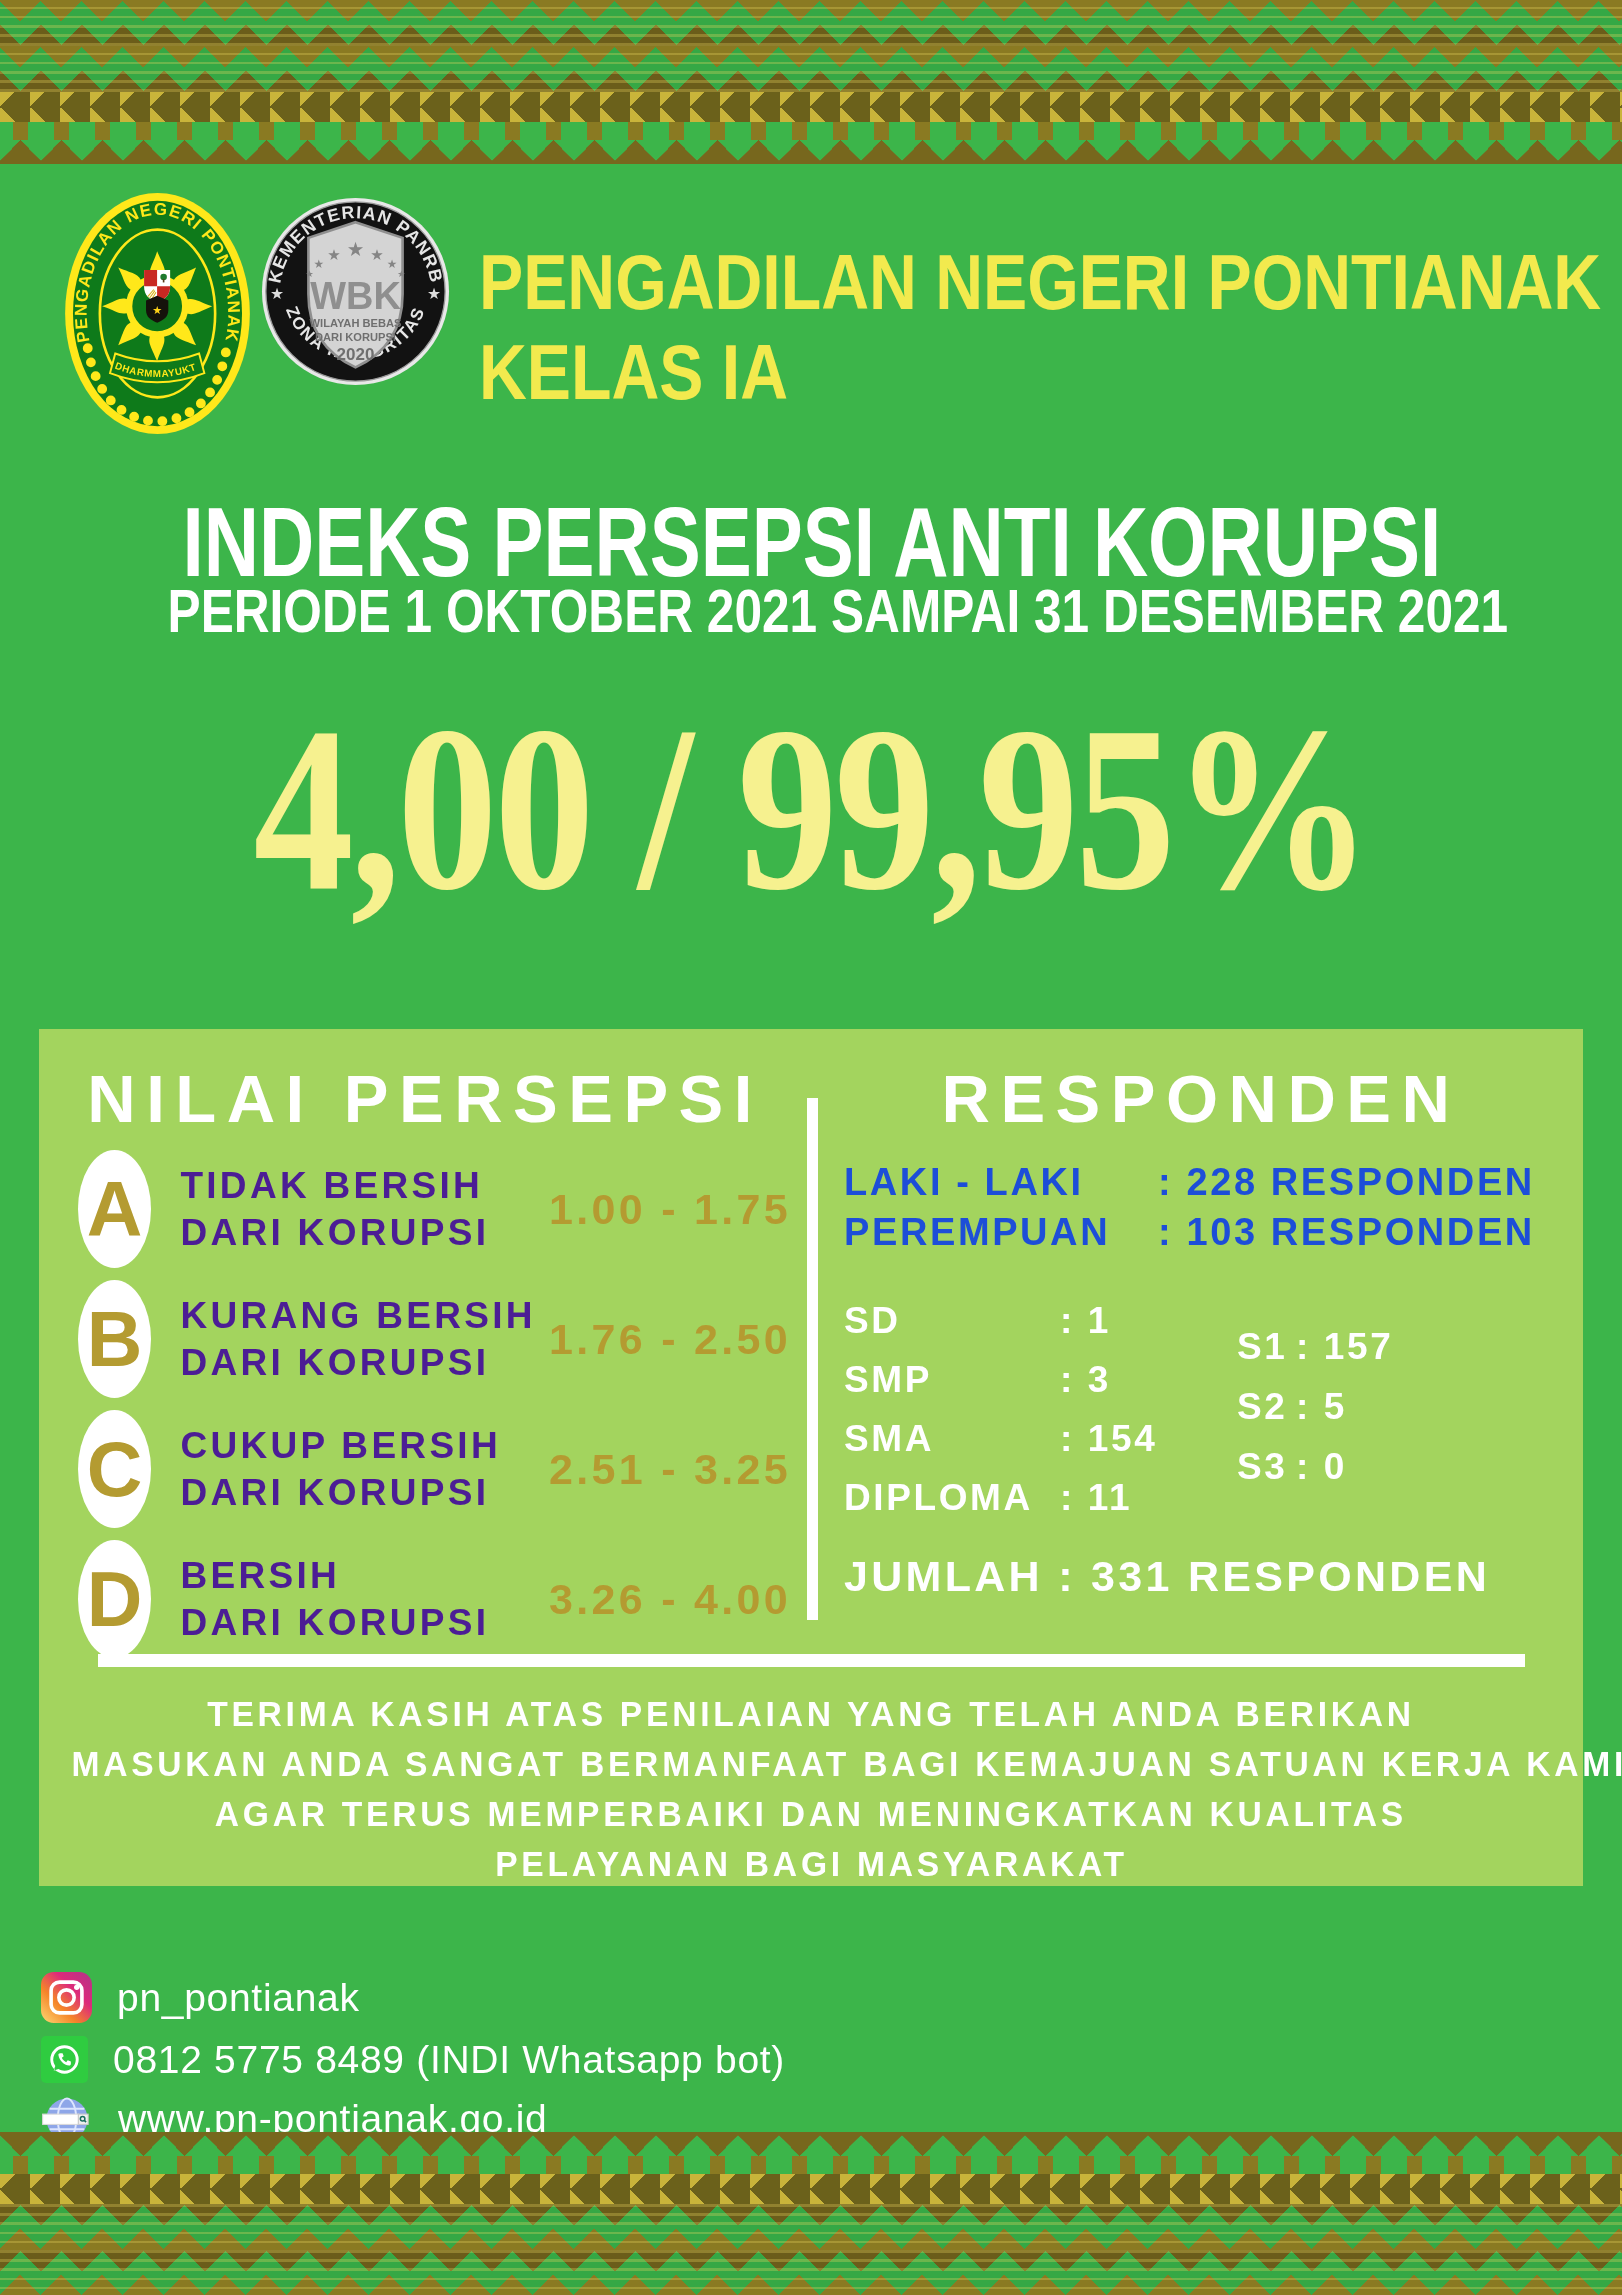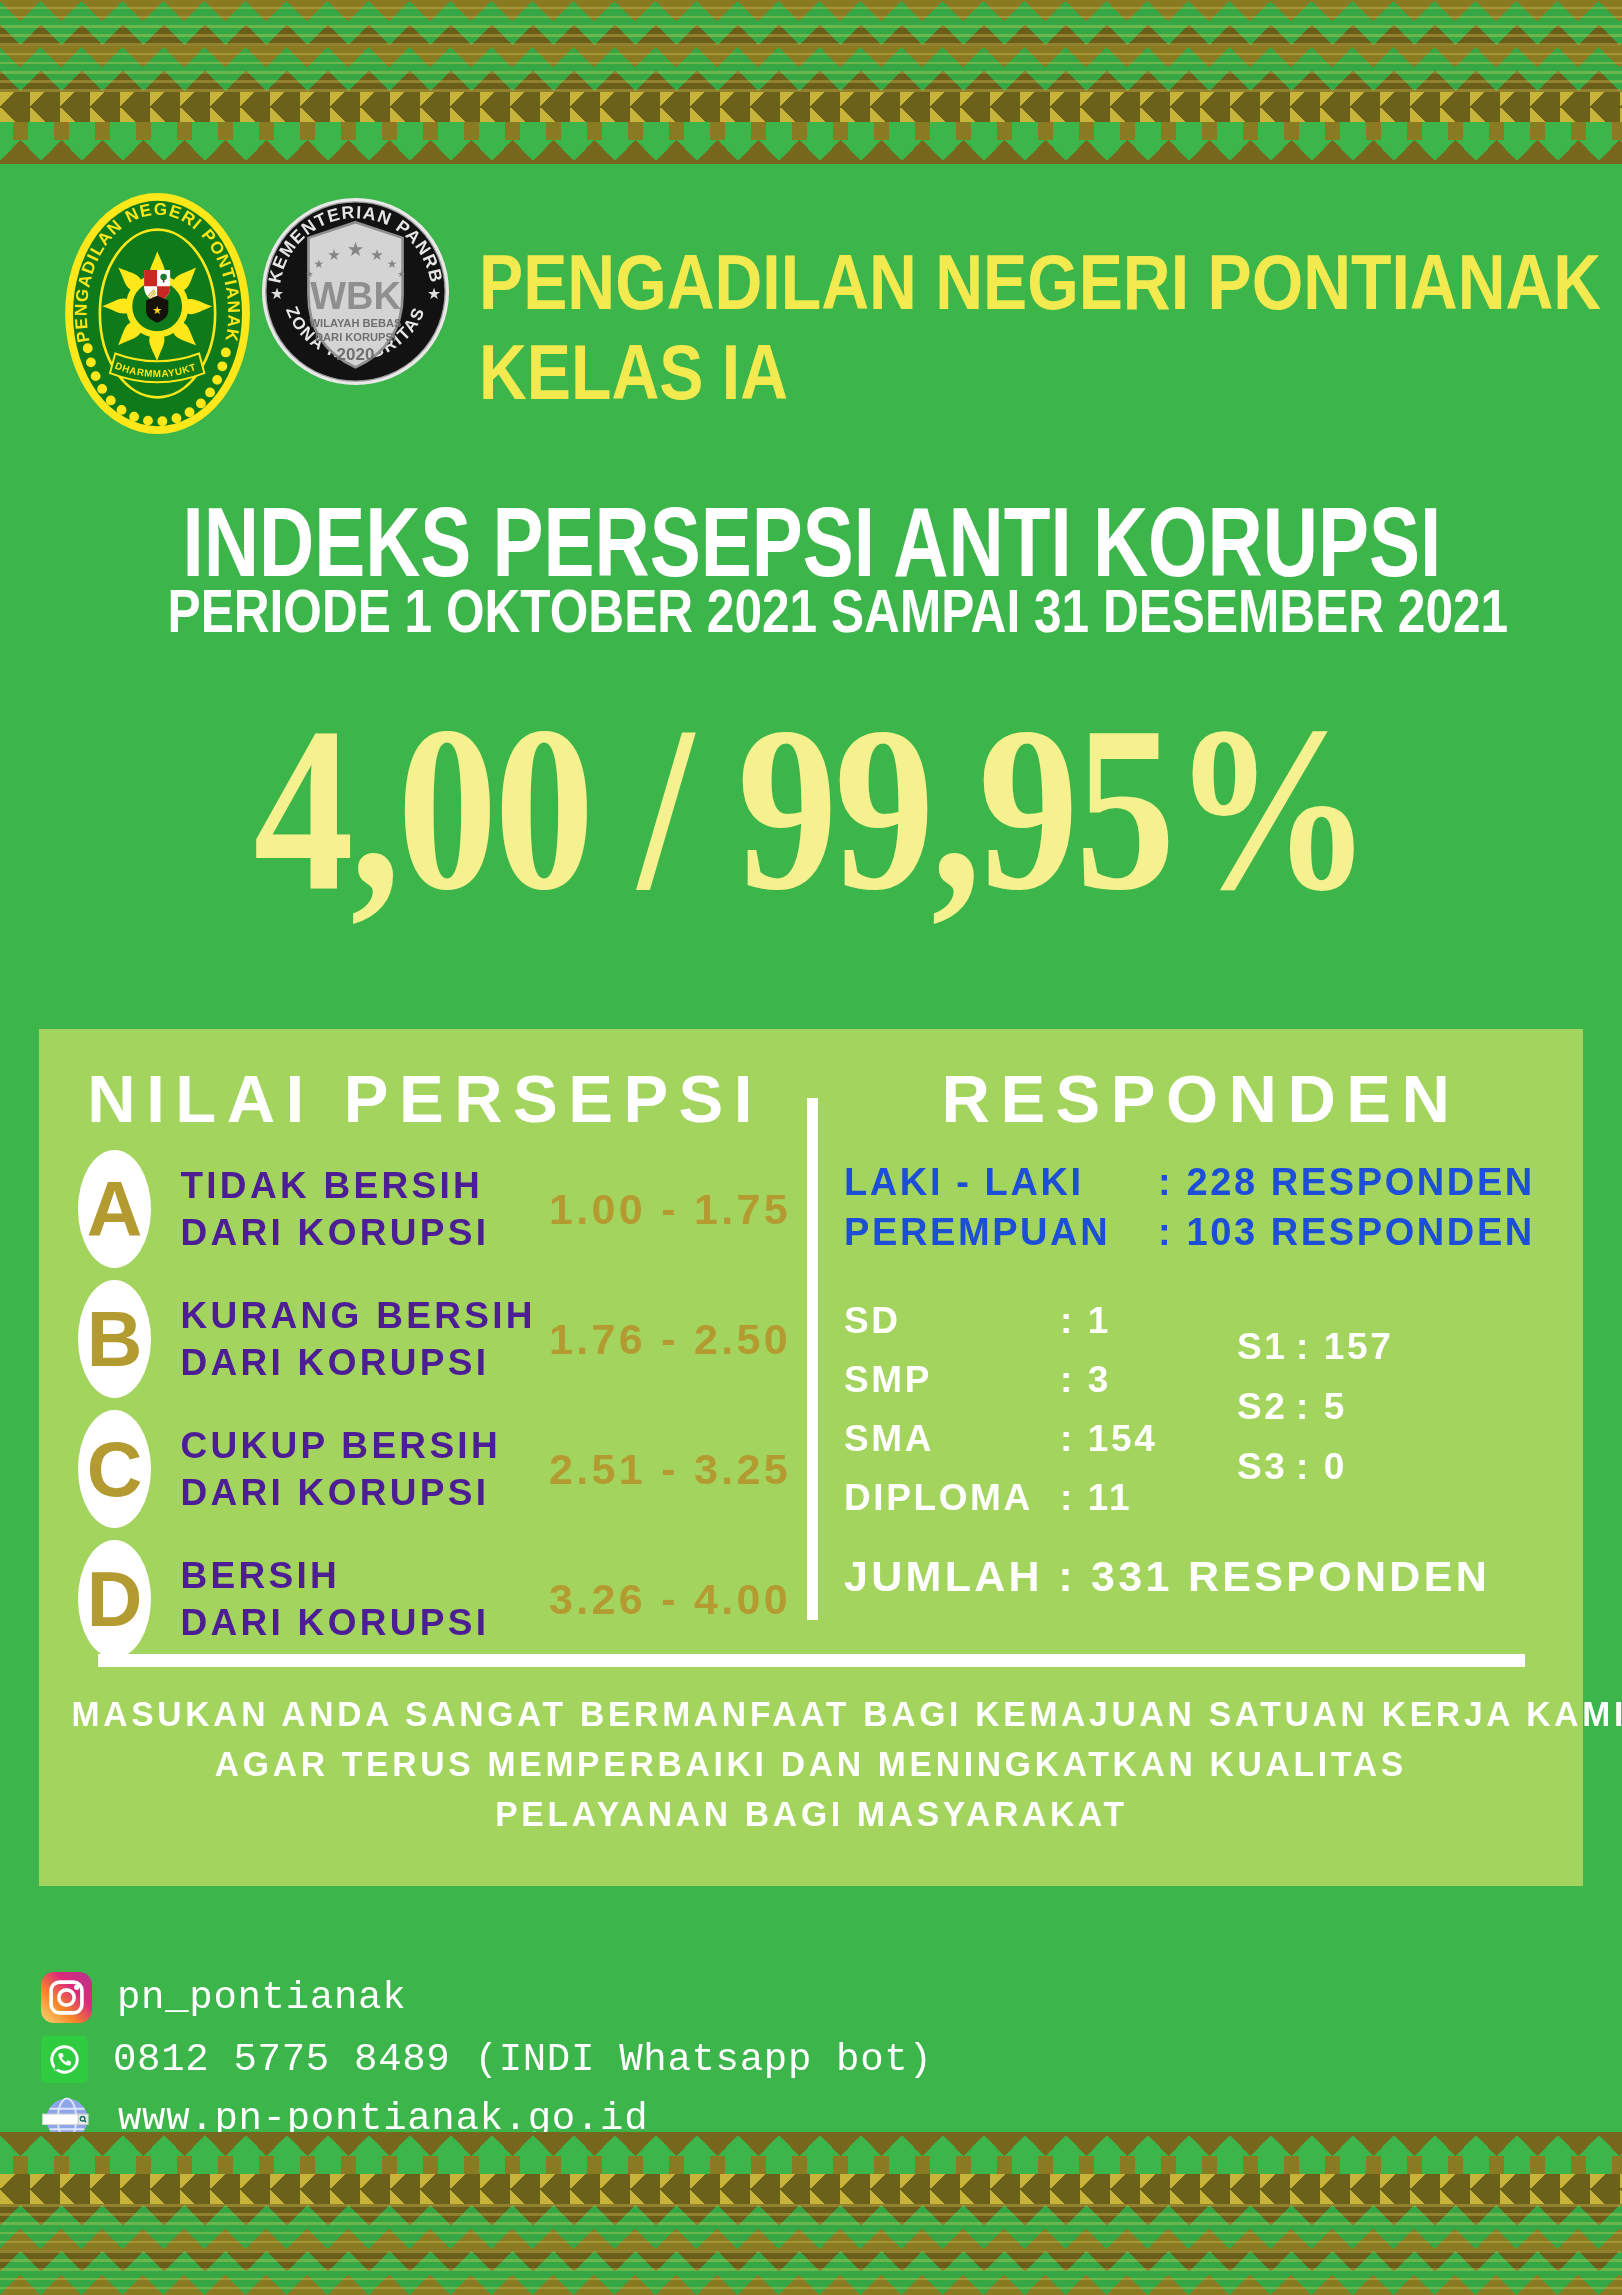--- a/index.html
+++ b/index.html
@@ -76,21 +76,21 @@
   .jumlah{position:absolute;left:805px;top:523px;color:#FFFFFF;font-weight:bold;
           font-size:43px;letter-spacing:3.3px;white-space:nowrap;}
 
   .hr-bar{position:absolute;left:59px;top:625px;width:1427px;height:13px;background:#FFFFFF;}
   .thanks{position:absolute;left:0;top:660px;width:1544px;text-align:center;color:#FFFFFF;
           font-weight:bold;font-size:35px;letter-spacing:3.9px;line-height:50px;}
   .thanks .scalewrap{transform:scaleX(.96);}
 
   
   .contact-row{position:absolute;left:41px;display:flex;align-items:center;gap:25px;
-               color:#FFFFFF;font-family:Liberation Mono, monospace;font-size:39px;
+               color:#FFFFFF;font-family:Liberation Sans, sans-serif;font-size:39px;
                letter-spacing:0.7px;white-space:nowrap;}
   .contact-row.r1{top:1972px;}
   .contact-row.r2{top:2036px;}
   .contact-row.r3{top:2093px;}
   .cicon{flex:0 0 auto;display:block;}
 </style>
 </head>
 <body>
 
 <div class="page">
@@ -286,20 +286,21 @@
           <span class="kv-value">: 0</span>
         </div>
       </div>
     </div>
 
     <div class="jumlah">JUMLAH : 331 RESPONDEN</div>
 
     <div class="hr-bar"></div>
 
     <div class="thanks">
+      <div><span class="scalewrap">TERIMA KASIH ATAS PENILAIAN YANG TELAH ANDA BERIKAN</span></div>
       <div><span class="scalewrap">MASUKAN ANDA SANGAT BERMANFAAT BAGI KEMAJUAN SATUAN KERJA KAMI</span></div>
       <div><span class="scalewrap">AGAR TERUS MEMPERBAIKI DAN MENINGKATKAN KUALITAS</span></div>
       <div><span class="scalewrap">PELAYANAN BAGI MASYARAKAT</span></div>
     </div>
   </div>
 
   <div class="contact-row r1">
     <svg class="cicon" width="51" height="51" viewBox="0 0 48 48">
       <defs>
         <linearGradient id="igGrad" x1="0" y1="1" x2="1" y2="0">

